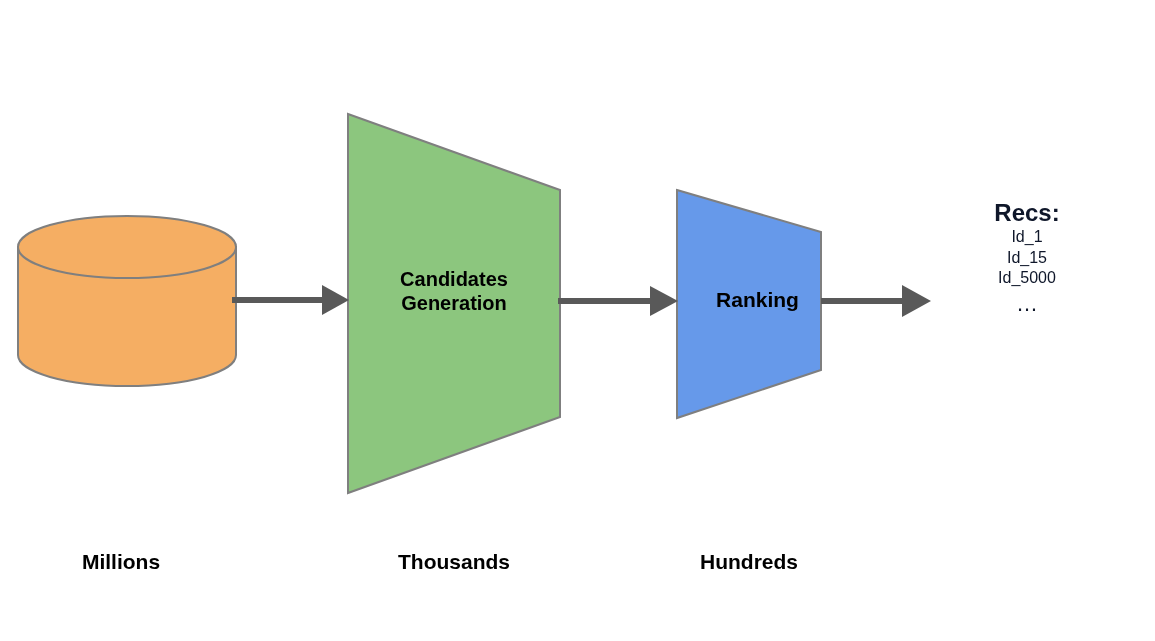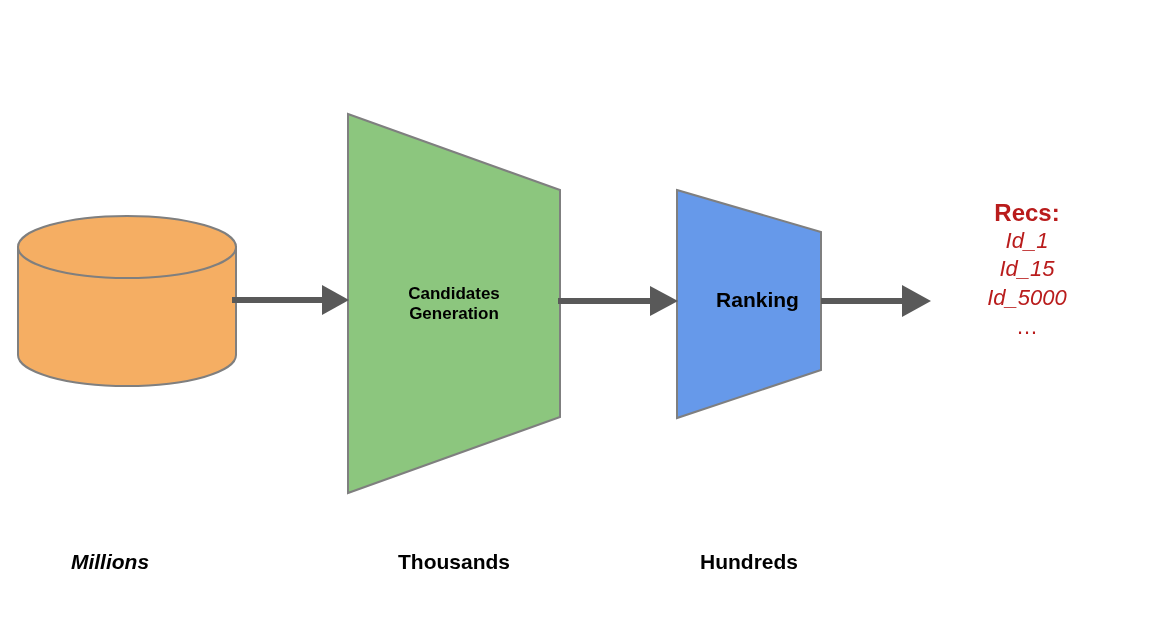--- a/index.html
+++ b/index.html
@@ -46,48 +46,46 @@
   #item-corpus-label {
     left: 18px;
     top: 296px;
     width: 218px;
     font-size: 21px;
   }
   #candidates-label {
     left: 348px;
     top: 268px;
     width: 212px;
-    font-size: 17px;
-    margin-top: 16px;
+    font-size: 20px;
   }
   #ranking-label {
     left: 677px;
     top: 288px;
     width: 161px;
     font-size: 21px;
   }
   #recs-block {
     position: absolute;
     left: 912px;
     top: 198px;
     width: 230px;
     text-align: center;
     font-family: "Liberation Sans", sans-serif;
-    color: #b91c1c;
+    color: #0f172a;
   }
   #recs-block .recs-title {
     font-size: 24px;
     font-weight: bold;
     line-height: 1.22;
   }
   #recs-block .recs-item {
-    font-size: 22px;
+    font-size: 16px;
     font-weight: normal;
     line-height: 1.28;
-    font-style: italic;
   }
   #recs-block .recs-ellipsis {
     font-size: 22px;
     font-weight: normal;
     line-height: 1.35;
   }
 </style>
 </head>
 <body>
 
@@ -130,20 +128,20 @@
   <div class="node-label" id="ranking-label">Ranking</div>
 
   <div id="recs-block">
     <div class="recs-title">Recs:</div>
     <div class="recs-item">Id_1</div>
     <div class="recs-item">Id_15</div>
     <div class="recs-item">Id_5000</div>
     <div class="recs-ellipsis">…</div>
   </div>
 
-  <div class="stage-caption" style="left:1px; top:550px; width:218px;font-style:italic;">Millions</div>
+  <div class="stage-caption" style="left:12px; top:550px; width:218px;">Millions</div>
 
   <div class="stage-caption" style="left:348px; top:550px; width:212px;">Thousands</div>
 
   <div class="stage-caption" style="left:677px; top:550px; width:144px;">Hundreds</div>
 
 
 </div>
 
 </body></html>

